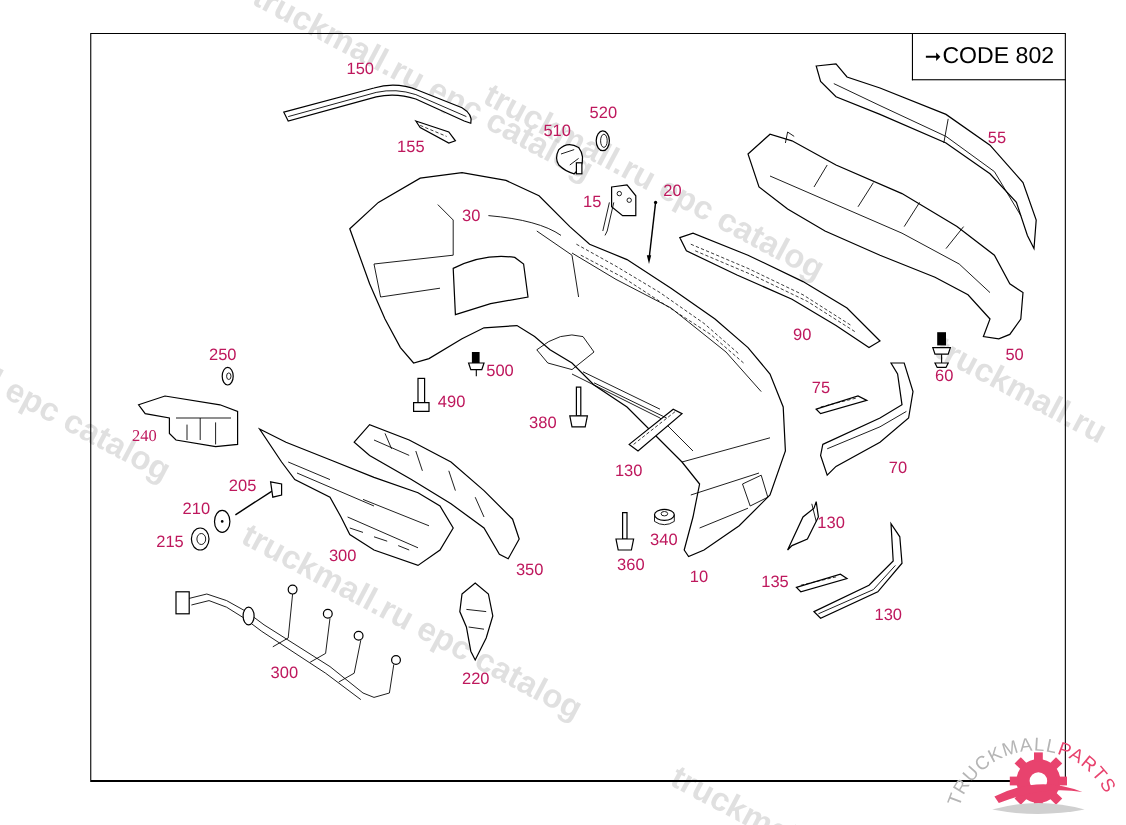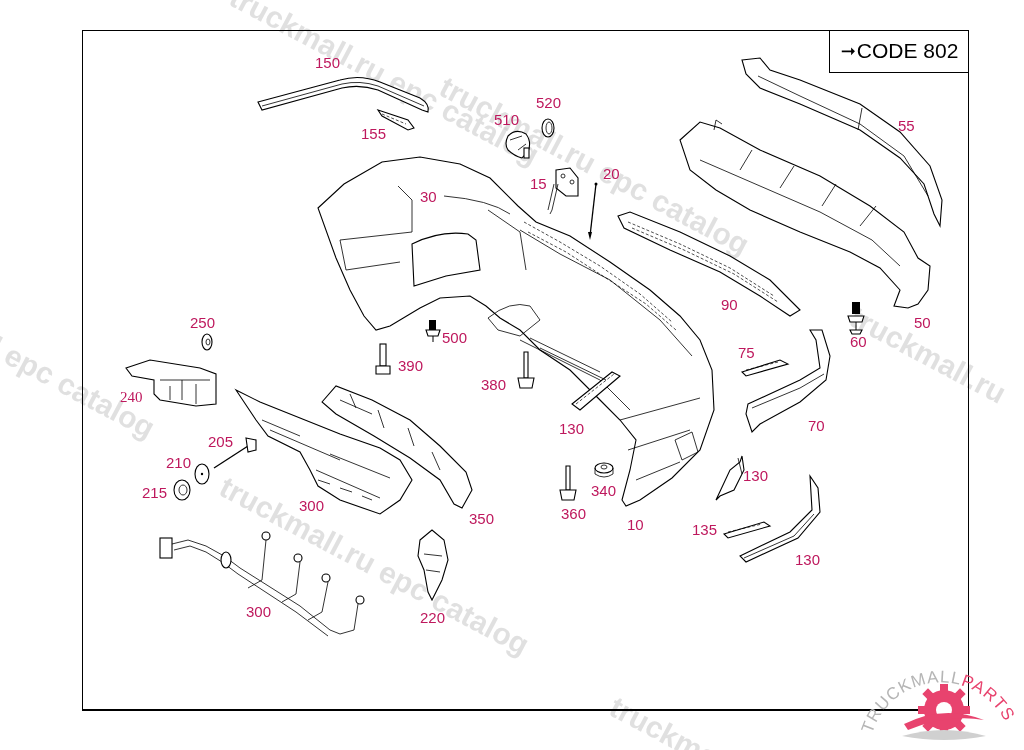--- a/index.html
+++ b/index.html
@@ -234,21 +234,21 @@
 <div class="lbl" style="left:808px; top:418px;">70</div>
 <div class="lbl" style="left:743px; top:468px;">130</div>
 <div class="lbl" style="left:692px; top:522px;">135</div>
 <div class="lbl" style="left:795px; top:552px;">130</div>
 <div class="lbl" style="left:627px; top:517px;">10</div>
 <div class="lbl" style="left:591px; top:483px;">340</div>
 <div class="lbl" style="left:529px; top:506px;margin-left:32px;">360</div>
 <div class="lbl" style="left:559px; top:421px;">130</div>
 <div class="lbl" style="left:481px; top:377px;">380</div>
 <div class="lbl" style="left:442px; top:330px;">500</div>
-<div class="lbl" style="left:398px; top:358px;">390</div>
+<div class="lbl" style="left:398px; top:358px;">490</div>
 <div class="lbl" style="left:190px; top:315px;">250</div>
 <div class="lbl" style="left:120px; top:390px;font-family:Liberation Serif, serif;">240</div>
 <div class="lbl" style="left:208px; top:434px;">205</div>
 <div class="lbl" style="left:166px; top:455px;">210</div>
 <div class="lbl" style="left:142px; top:485px;">215</div>
 <div class="lbl" style="left:299px; top:498px;">300</div>
 <div class="lbl" style="left:469px; top:511px;">350</div>
 <div class="lbl" style="left:420px; top:610px;">220</div>
 <div class="lbl" style="left:246px; top:604px;">300</div>
 

